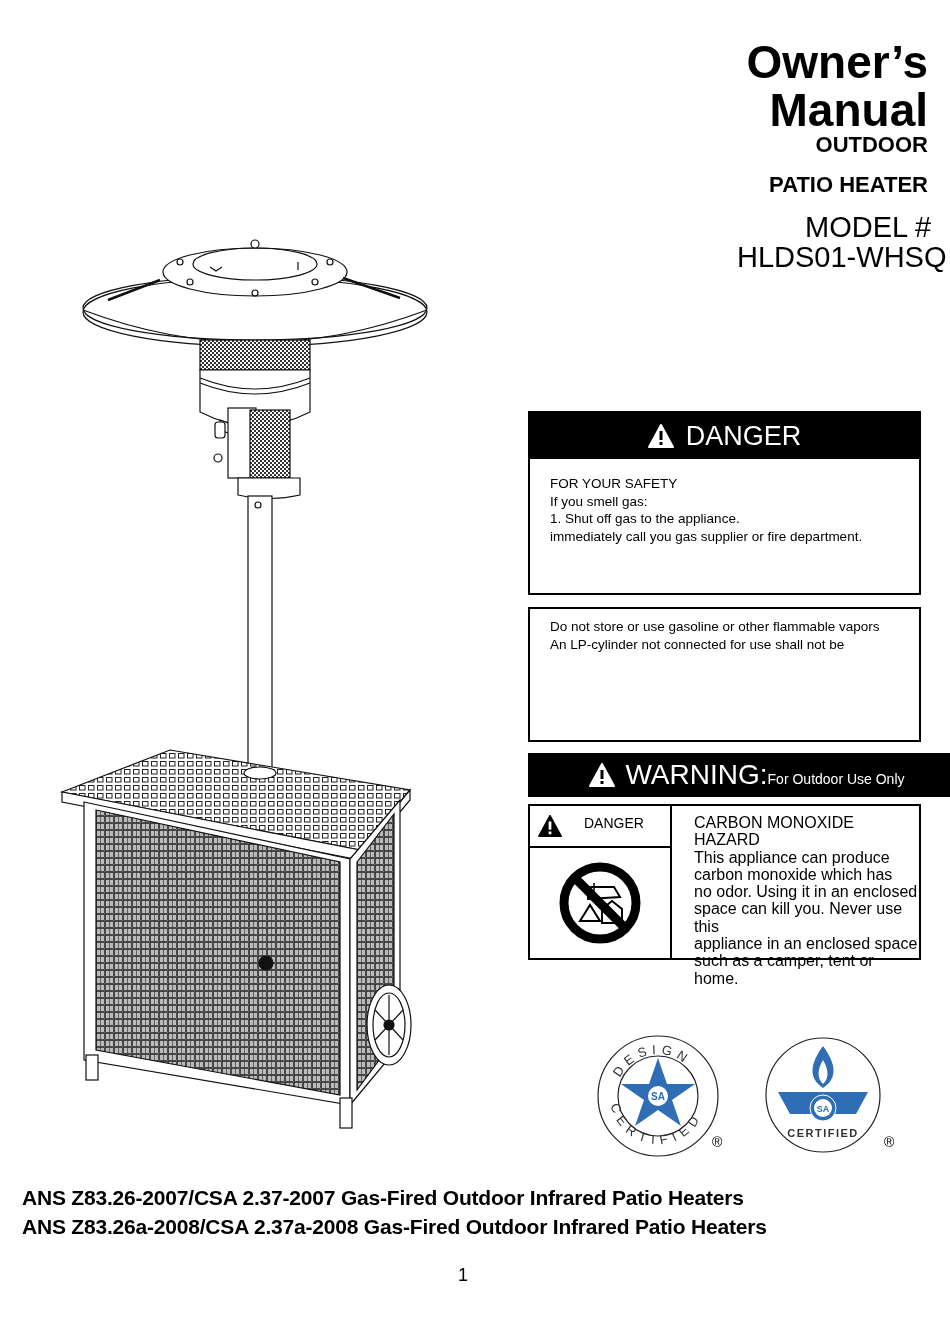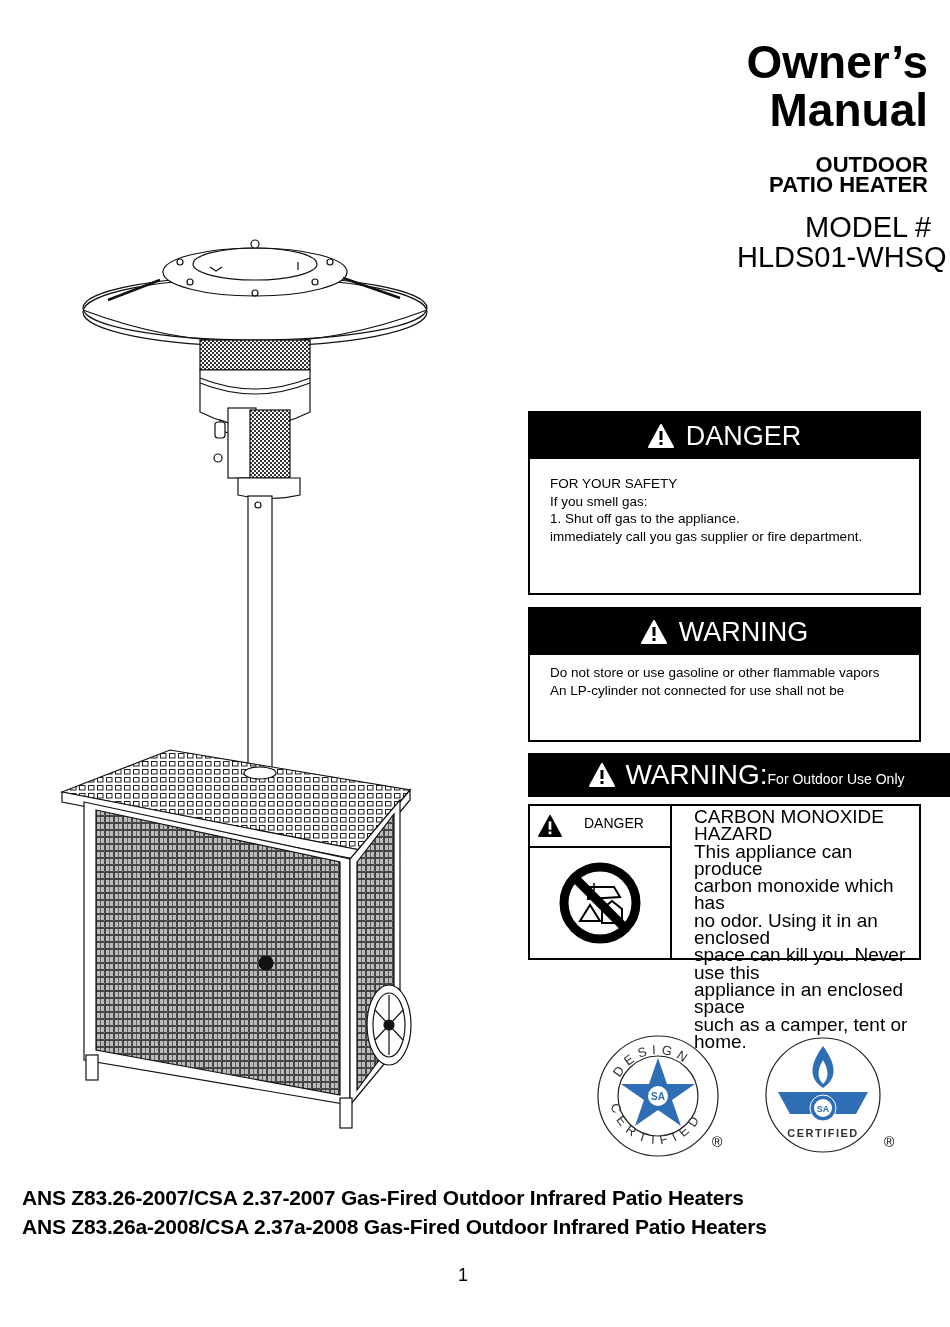--- a/index.html
+++ b/index.html
@@ -13,31 +13,31 @@
   .box-head svg { margin-right:12px; }
   .box-body { padding:16px 20px 12px 20px; font-size:13.5px; line-height:17.5px; }
   .bar { position:absolute; left:528px; width:438px; height:44px; background:#000; color:#fff; display:flex; align-items:center; justify-content:center; }
   .bar .big { font-size:28px; margin-left:10px; }
   .bar .small { font-size:14px; margin-top:8px; }
   .co-box { position:absolute; left:528px; top:804px; width:393px; height:156px; border:2px solid #000; box-sizing:border-box; display:flex; }
   .co-left { width:140px; border-right:2px solid #000; display:flex; flex-direction:column; }
   .co-left-top { height:42px; border-bottom:2px solid #000; display:flex; align-items:flex-start; padding:9px 0 0 8px; box-sizing:border-box; font-size:14px; }
   .co-left-top span { margin-left:22px; }
   .co-left-bot { flex:1; display:flex; align-items:center; justify-content:center; }
-  .co-right { flex:1; padding:2px 0 0 22px; font-size:19px; line-height:17.3px; }
+  .co-right { flex:1; padding:8px 0 0 22px; font-size:16px; line-height:17.3px; }
   .std { position:absolute; left:22px; font-weight:bold; font-size:21px; line-height:28px; letter-spacing:-0.2px; }
   .page-num { position:absolute; left:0; width:926px; text-align:center; top:1265px; font-size:18px; }
   .reg { position:absolute; font-size:14px; }
 </style>
 </head>
 <body>
 
 <div class="t1" style="top:40px;">Owner’s</div>
 <div class="t1" style="top:88px;">Manual</div>
-<div class="t2" style="top:152px;">OUTDOOR</div>
+<div class="t2" style="top:132px;">OUTDOOR</div>
 <div class="t2" style="top:172px;">PATIO HEATER</div>
 <div class="t3" style="left:805px; top:214px;">MODEL #</div>
 <div class="t3" style="left:737px; top:244px;">HLDS01-WHSQ</div>
 
 <svg class="abs" style="left:60px; top:200px;" width="420" height="930" viewBox="0 0 420 930">
   <defs>
     <pattern id="mesh" width="4" height="4" patternUnits="userSpaceOnUse">
       <rect width="4" height="4" fill="#fff"></rect>
       <rect width="2" height="2" fill="#333"></rect>
       <rect x="2" y="2" width="2" height="2" fill="#333"></rect>
@@ -122,28 +122,20 @@
   <div class="box-body">
     <div>FOR YOUR SAFETY</div>
     <div>If you smell gas:</div>
     <div>1. Shut off gas to the appliance.</div>
 
     <div>immediately call you gas supplier or fire department.</div>
   </div>
 </div>
 
 <div class="box" style="top:607px; height:135px;">
-  <div class="box-head">
-    <svg width="26" height="24" viewBox="0 0 26 24">
-      <path d="M13 1 L25 23 L1 23 Z" fill="#fff" stroke="#fff" stroke-linejoin="round" stroke-width="2"></path>
-      <rect x="11.5" y="7" width="3" height="9" fill="#000"></rect>
-      <rect x="11.5" y="18" width="3" height="3" fill="#000"></rect>
-    </svg>
-    <span>WARNING</span>
-  </div>
   <div class="box-body" style="padding-top:9px;">
     <div>Do not store or use gasoline or other flammable vapors</div>
     <div>An LP-cylinder not connected for use shall not be</div>
   </div>
 </div>
 
 <div class="bar" style="top:753px;">
   <svg width="26" height="24" viewBox="0 0 26 24">
     <path d="M13 1 L25 23 L1 23 Z" fill="#fff" stroke="#fff" stroke-linejoin="round" stroke-width="2"></path>
     <rect x="11.5" y="7" width="3" height="9" fill="#000"></rect>

